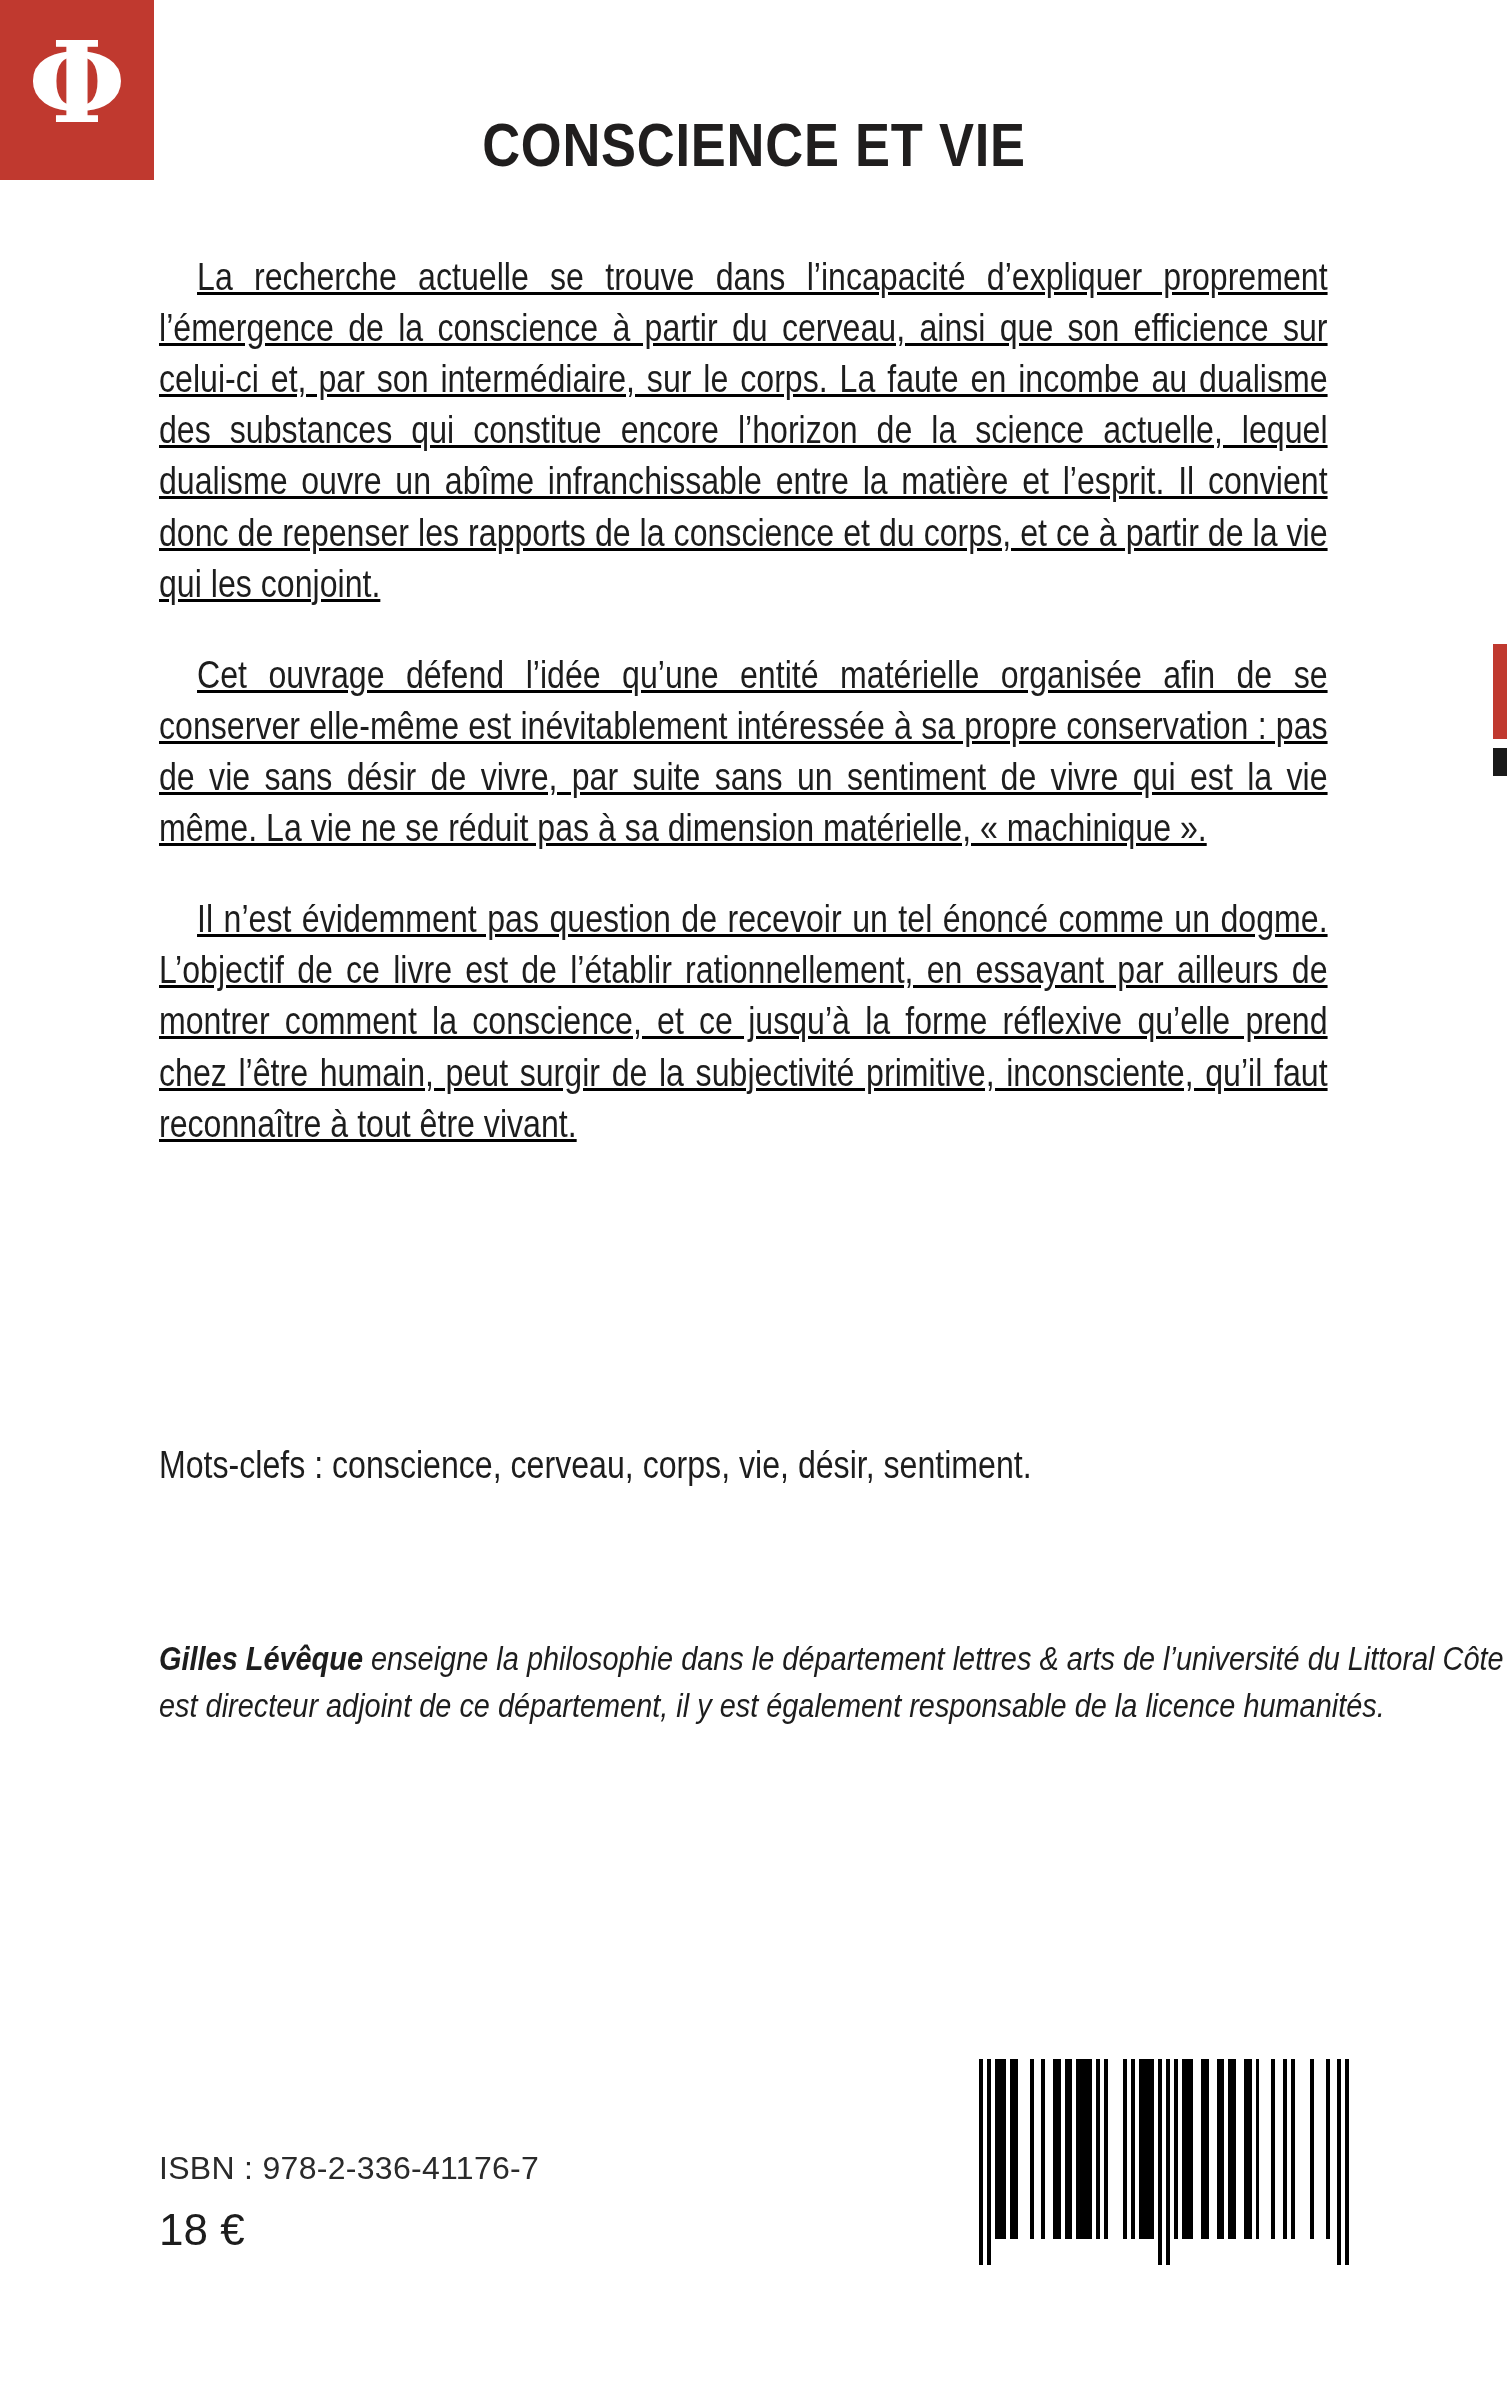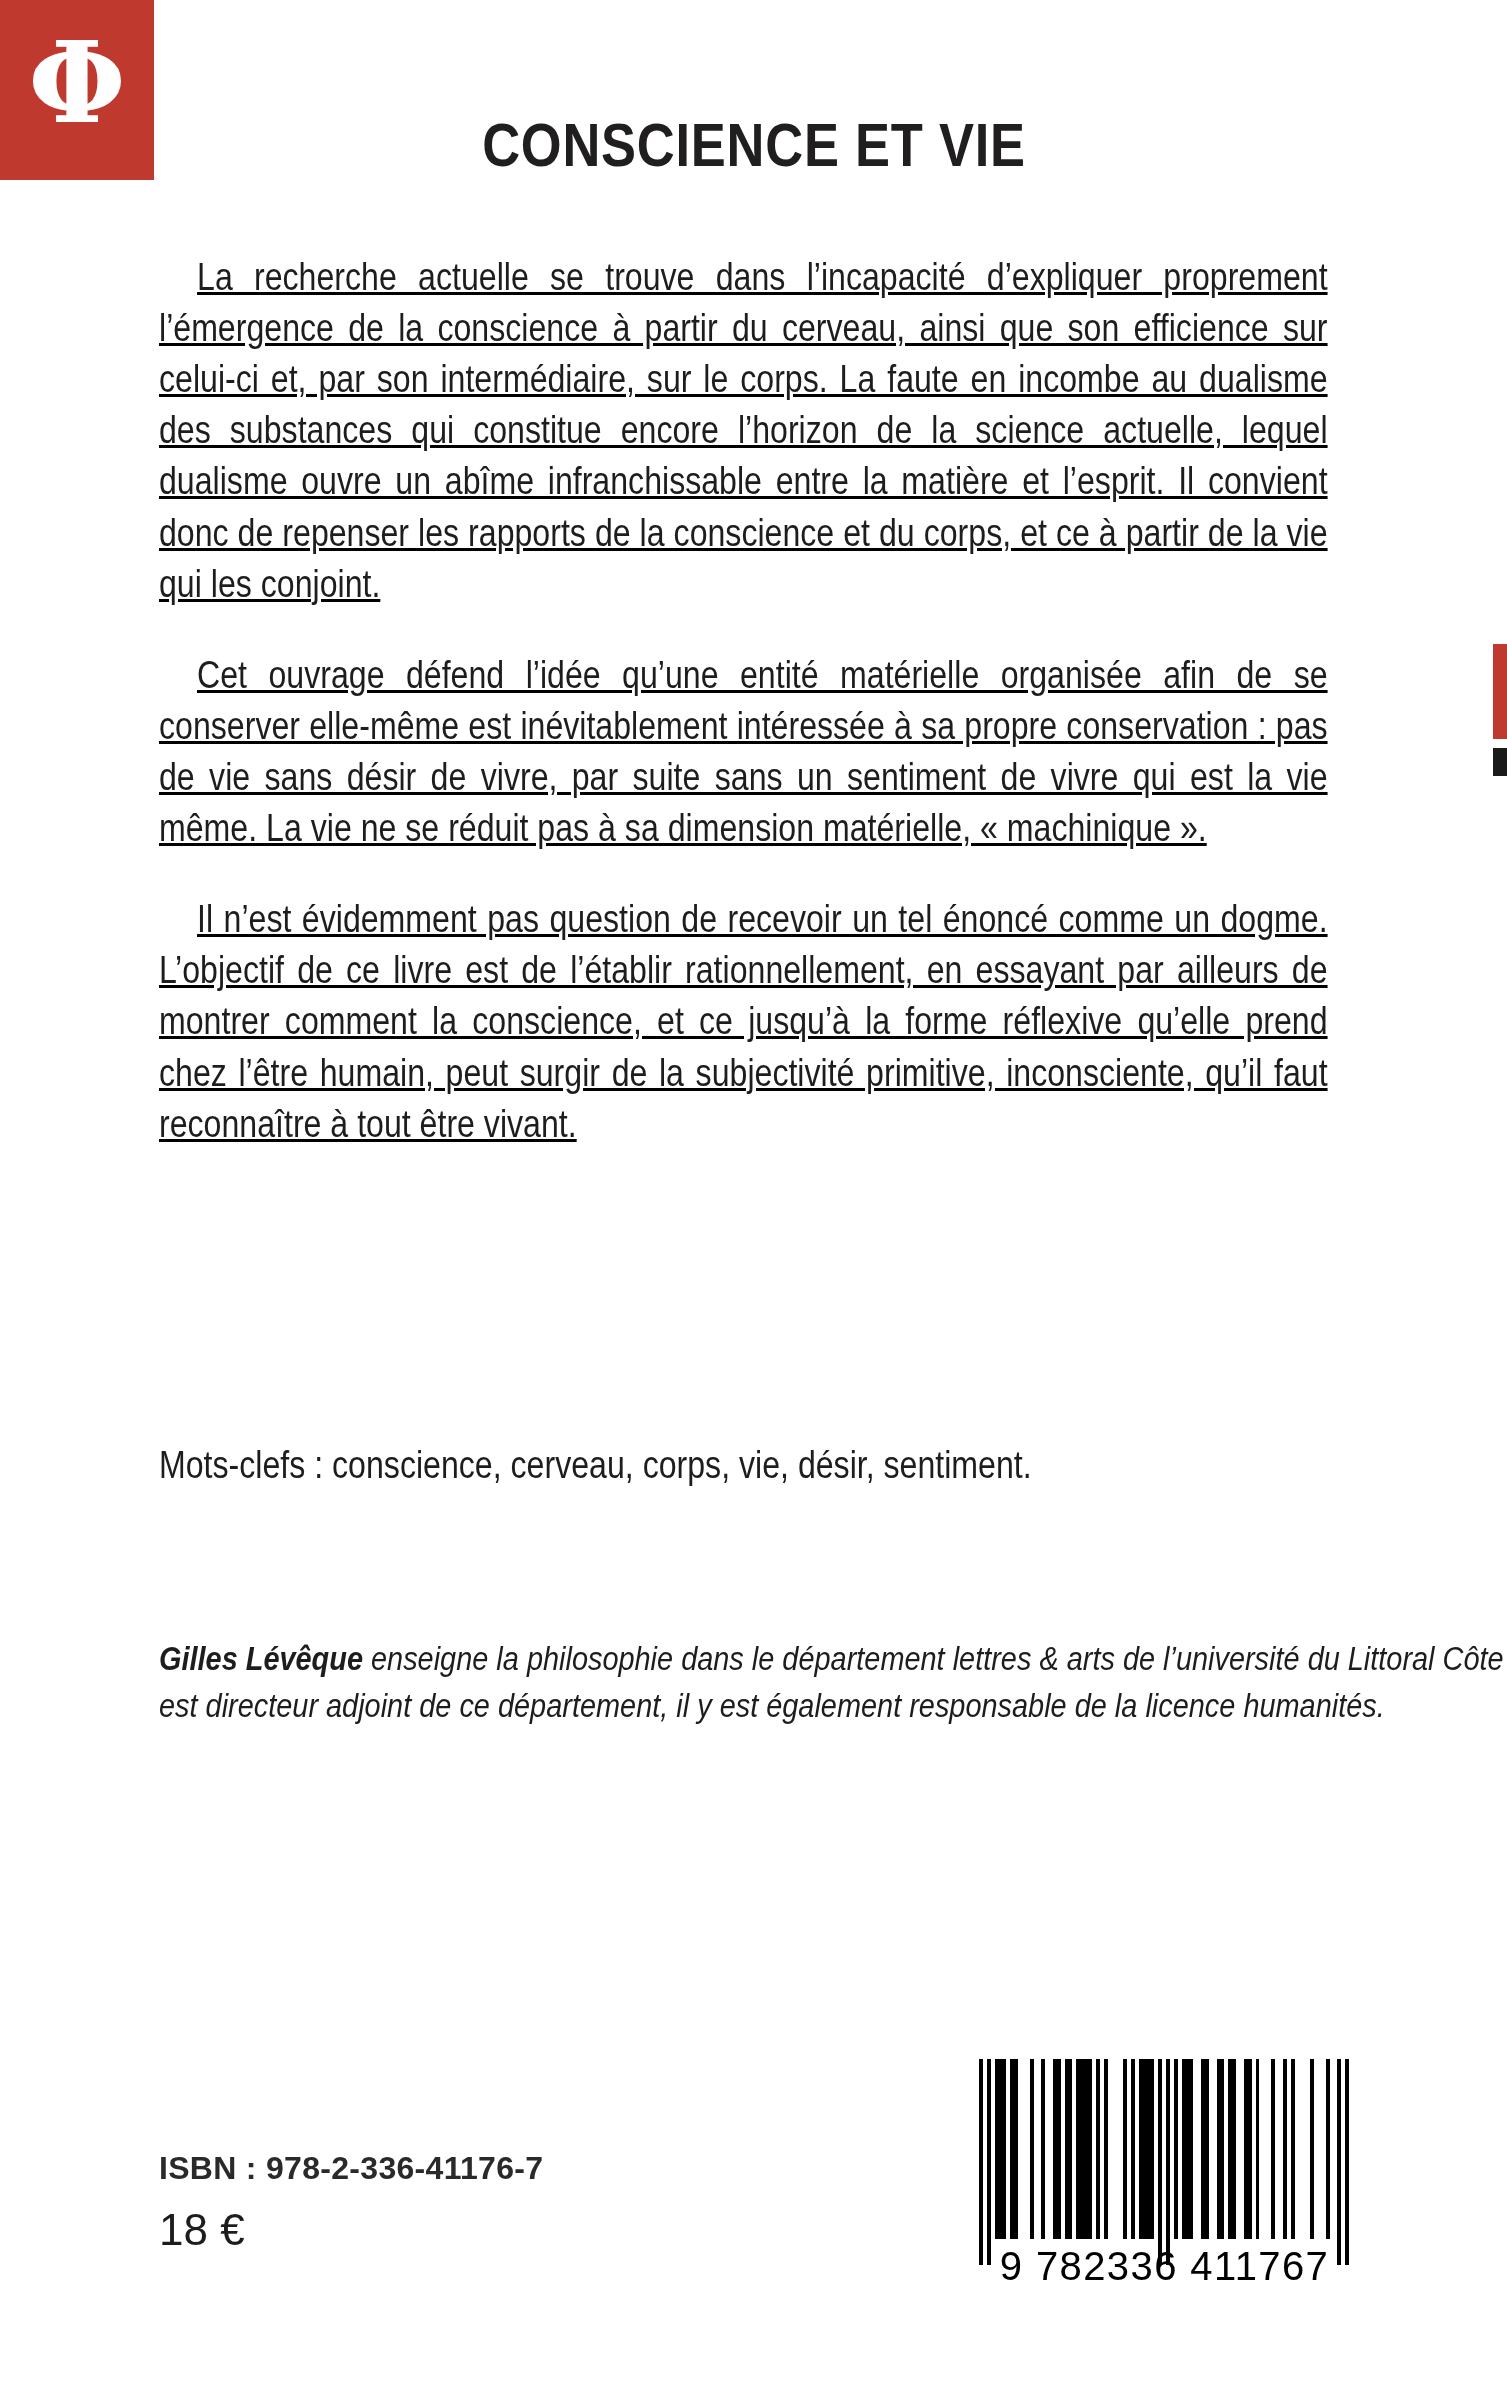--- a/index.html
+++ b/index.html
@@ -162,21 +162,21 @@
   }
 
   
   #isbn {
     position: absolute;
     left: 159px;
     top: 2150px;
     font-family: "Liberation Sans Narrow", "Liberation Sans", sans-serif;
     font-size: 32px;
     color: #2a2a2a;
-    font-weight: 700;
+    font-weight: 400;
     letter-spacing: 0.3px;
   }
   #price {
     position: absolute;
     left: 159px;
     top: 2205px;
     font-family: "Liberation Sans Narrow", "Liberation Sans", sans-serif;
     font-size: 44px;
     color: #1d1d1d;
     font-weight: 300;
@@ -304,17 +304,16 @@
         <i style="width: 3.9px;"></i>
         <i style="width: 15.6px; background: transparent;"></i>
         <i style="width: 3.9px;"></i>
         <i style="width: 11.7px; background: transparent;"></i>
         <i style="width: 3.9px;"></i>
         <i style="width: 7.8px; background: transparent;"></i>
         <i class="guard" style="width: 3.9px;"></i>
         <i class="guard" style="width: 3.9px; background: transparent;"></i>
         <i class="guard" style="width: 3.9px;"></i>
       </div>
-    <div id="barcode-digits">9 782336 411767</div>
   </div>
 
 </div>
 
 
 </body></html>

